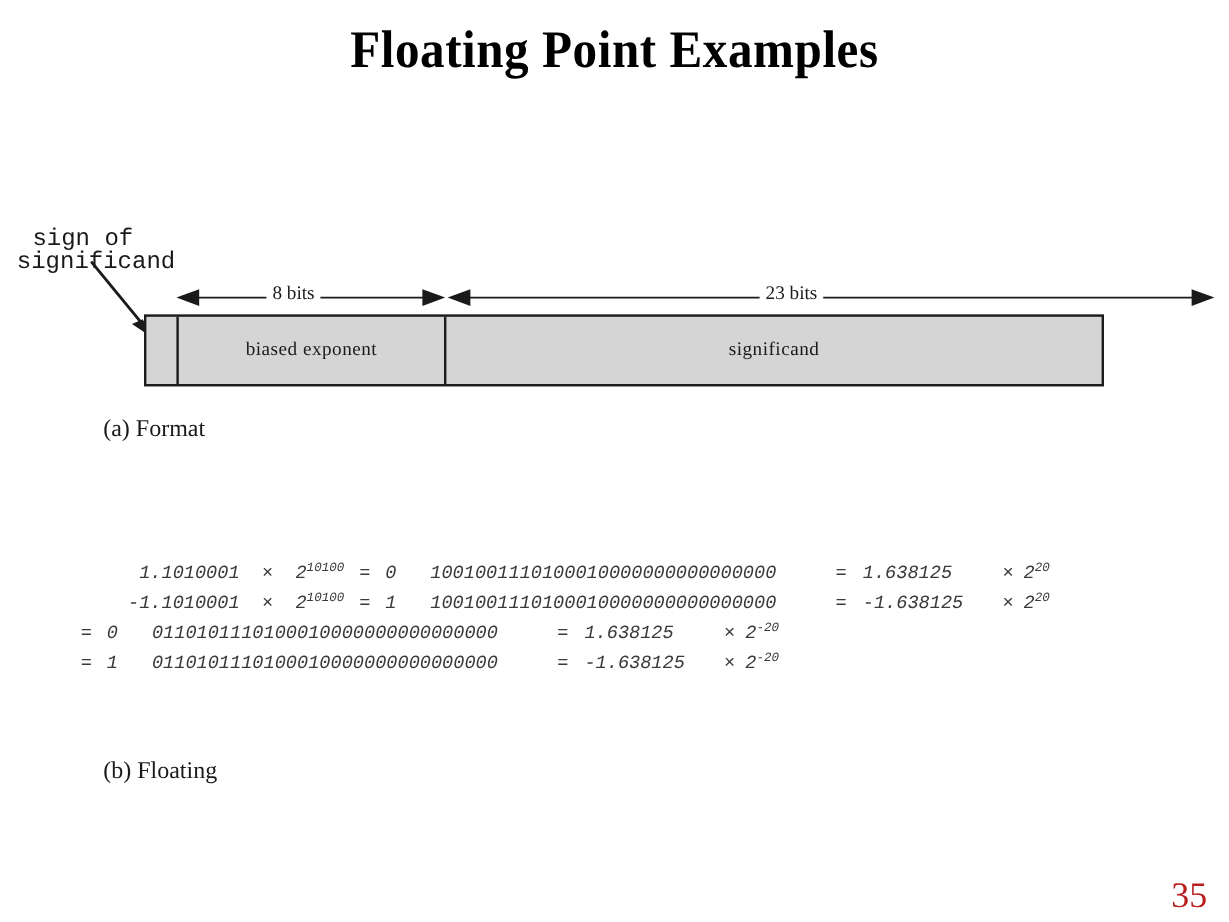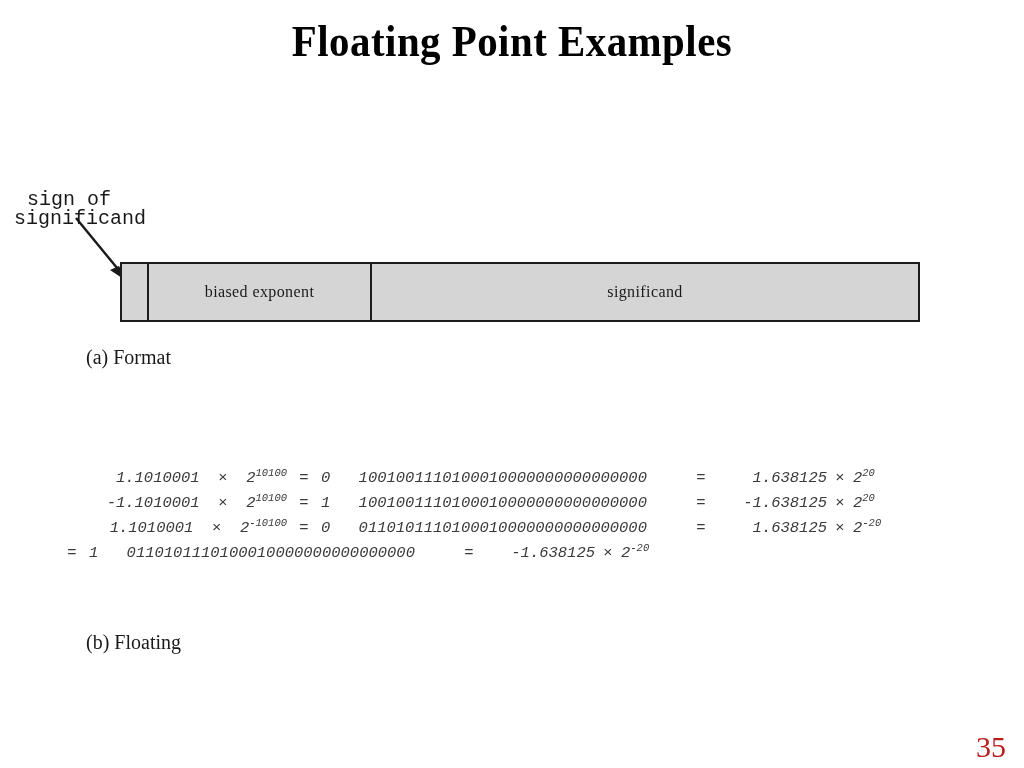--- a/index.html
+++ b/index.html
@@ -165,21 +165,20 @@
   .ex-frac {
     width: 250px;
     text-align: left;
   }
   .ex-eq2 {
     width: 36px;
     text-align: center;
   }
   .ex-val {
     width: 108px;
-    text-align: right;
   }
   .ex-times {
     width: 26px;
     text-align: center;
   }
   .ex-pow {
     text-align: left;
     white-space: pre;
   }
   .ex-pow sup, .ex-left sup {
@@ -207,32 +206,46 @@
 <div id="format-figure">
 
   <div class="callout-text" id="callout-line1">sign of</div>
   <div class="callout-text" id="callout-line2">significand</div>
 
   <svg id="sign-pointer" viewBox="0 0 70 80">
     <line x1="6" y1="6" x2="52" y2="62" stroke="#1a1a1a" stroke-width="2.4"></line>
     <polygon points="58,70 40,58 49,54" fill="#1a1a1a"></polygon>
   </svg>
 
+  <div id="dim-row">
+    <svg width="1024" height="24" viewBox="0 0 1024 24" style="position:absolute;left:0;top:0;">
+
+      <line x1="160" y1="12" x2="360" y2="12" stroke="#1a1a1a" stroke-width="1.6"></line>
+      <polygon points="147,12 166,5 166,19" fill="#1a1a1a"></polygon>
+      <polygon points="371,12 352,5 352,19" fill="#1a1a1a"></polygon>
+
+      <line x1="385" y1="12" x2="1000" y2="12" stroke="#1a1a1a" stroke-width="1.6"></line>
+      <polygon points="373,12 392,5 392,19" fill="#1a1a1a"></polygon>
+      <polygon points="1012,12 993,5 993,19" fill="#1a1a1a"></polygon>
+    </svg>
+    <span class="dim-label" id="dim-label-8bits">8 bits</span>
+    <span class="dim-label" id="dim-label-23bits">23 bits</span>
+  </div>
 
   <div id="bitbox">
     <div class="field" id="field-sign"></div>
     <div class="field" id="field-exponent">biased exponent</div>
     <div class="field" id="field-significand">significand</div>
   </div>
 
   <div class="fig-caption" id="caption-a">(a) Format</div>
 </div>
 
 <div id="examples-figure">
     <div class="example-row"><div class="ex-left">1.1010001  ×  2<sup>10100</sup></div><div class="ex-eq">=</div><div class="ex-sign">0</div><div class="ex-exp">10010011</div><div class="ex-frac">10100010000000000000000</div><div class="ex-eq2">=</div><div class="ex-val">1.638125</div><div class="ex-times">×</div><div class="ex-pow">2<sup>20</sup></div></div>
     <div class="example-row"><div class="ex-left">-1.1010001  ×  2<sup>10100</sup></div><div class="ex-eq">=</div><div class="ex-sign">1</div><div class="ex-exp">10010011</div><div class="ex-frac">10100010000000000000000</div><div class="ex-eq2">=</div><div class="ex-val">-1.638125</div><div class="ex-times">×</div><div class="ex-pow">2<sup>20</sup></div></div>
-    <div class="example-row"><div class="ex-left">1.1010001  ×  2<sup>-10100</sup></div><div class="ex-eq">=</div><div class="ex-sign">0</div><div class="ex-exp">01101011</div><div class="ex-frac">10100010000000000000000</div><div class="ex-eq2">=</div><div class="ex-val">1.638125</div><div class="ex-times">×</div><div class="ex-pow">2<sup>-20</sup></div></div>
+    <div class="example-row"><div class="ex-eq">=</div><div class="ex-sign">0</div><div class="ex-exp">01101011</div><div class="ex-frac">10100010000000000000000</div><div class="ex-eq2">=</div><div class="ex-val">1.638125</div><div class="ex-times">×</div><div class="ex-pow">2<sup>-20</sup></div></div>
     <div class="example-row"><div class="ex-eq">=</div><div class="ex-sign">1</div><div class="ex-exp">01101011</div><div class="ex-frac">10100010000000000000000</div><div class="ex-eq2">=</div><div class="ex-val">-1.638125</div><div class="ex-times">×</div><div class="ex-pow">2<sup>-20</sup></div></div>
   </div>
 
 <div class="fig-caption" id="caption-b">(b) Floating</div>
 
 <div id="page-number">35</div>
 
 </body></html>

